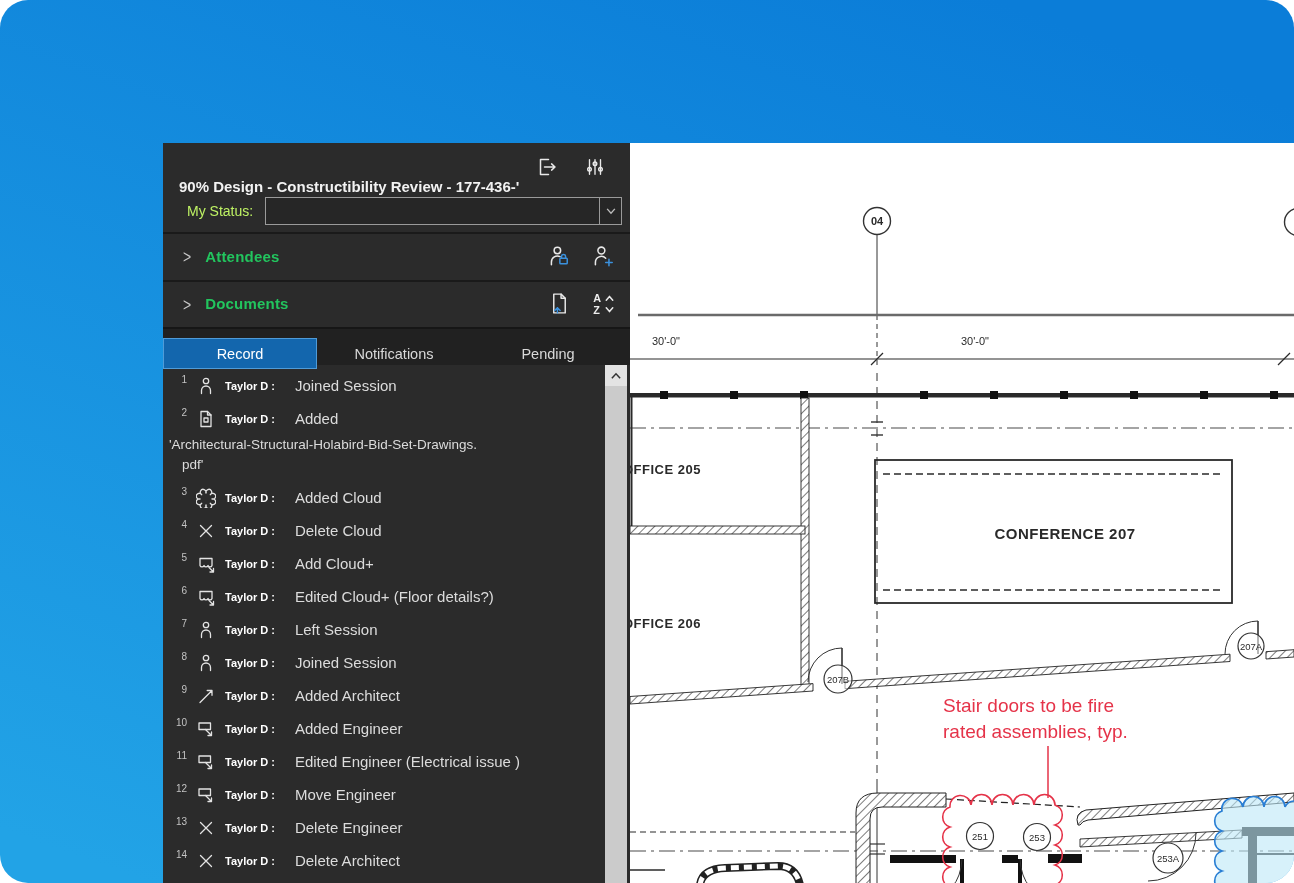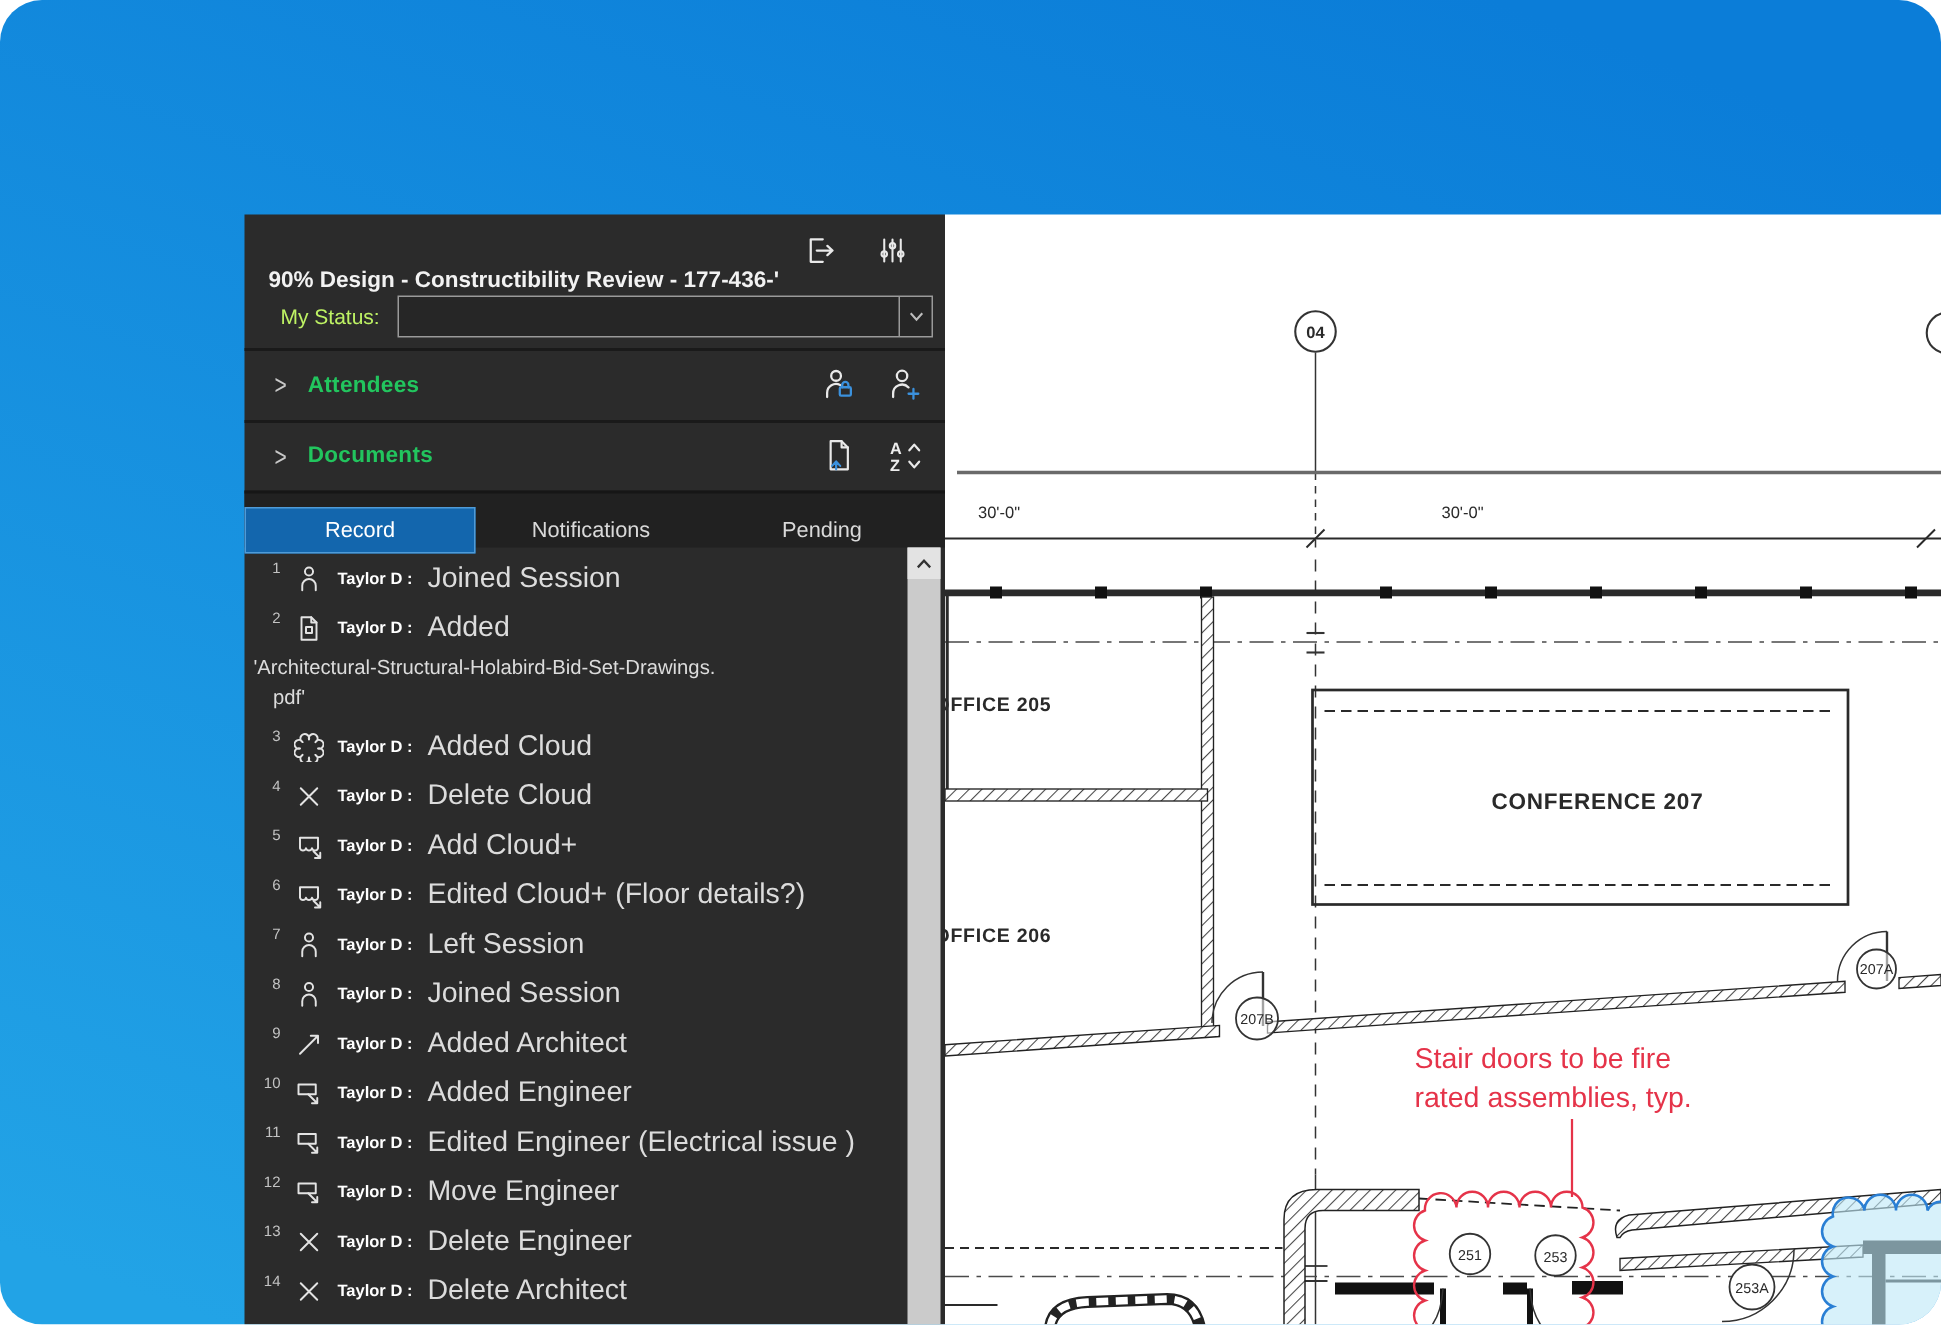--- a/index.html
+++ b/index.html
@@ -38,21 +38,21 @@
   .tab { width:154px; height:31px; display:flex; align-items:center; justify-content:center; font-size:14.5px; color:#d9d9d9; cursor:pointer; }
   .tab.active { background:#1366ad; border:1px solid #4f9bd8; color:#ffffff; }
   
   .p-list { position:absolute; left:0; top:222px; width:100%; bottom:0; overflow:hidden; padding-top:4px; }
   .record-row { position:relative; min-height:33px; padding-left:6px; }
   .rec-line { display:flex; align-items:center; height:33px; }
   .rec-num { width:18px; text-align:right; font-size:10px; color:#c3c3c3; align-self:flex-start; padding-top:5px; flex:none; }
   .rec-icon { width:22px; height:22px; margin-left:8px; flex:none; display:flex; align-items:center; justify-content:center; }
   .rec-icon svg { stroke:#e3e3e3; fill:none; stroke-width:1.3; stroke-linecap:round; stroke-linejoin:round; }
   .rec-name { margin-left:8px; font-size:11px; font-weight:700; color:#ffffff; white-space:nowrap; }
-  .rec-action { margin-left:10px; font-size:19px; color:#dcdcdc; white-space:nowrap; }
+  .rec-action { margin-left:20px; font-size:15px; color:#dcdcdc; white-space:nowrap; }
   .rec-extra { width:352px; font-size:13.5px; color:#dcdcdc; line-height:20px; word-break:break-all; }
   .rec-extra:last-child { margin-bottom:6px;padding-left:13px; }
   
   .scrollbar { position:absolute; right:3px; top:222px; bottom:0; width:22px; background:#cbcbcb; }
   .scroll-btn { position:absolute; top:0; left:0; width:22px; height:21px; background:#e3e3e3; display:flex; align-items:center; justify-content:center; cursor:pointer; }
   .scroll-btn svg { stroke:#333; fill:none; stroke-width:2; }
   
   .drawing { position:absolute; left:630px; top:143px; width:664px; height:740px; background:#ffffff; }
   .drawing svg { display:block; }
   text.dwg { font-family:"Liberation Sans",sans-serif; fill:#2a2a2a; }

